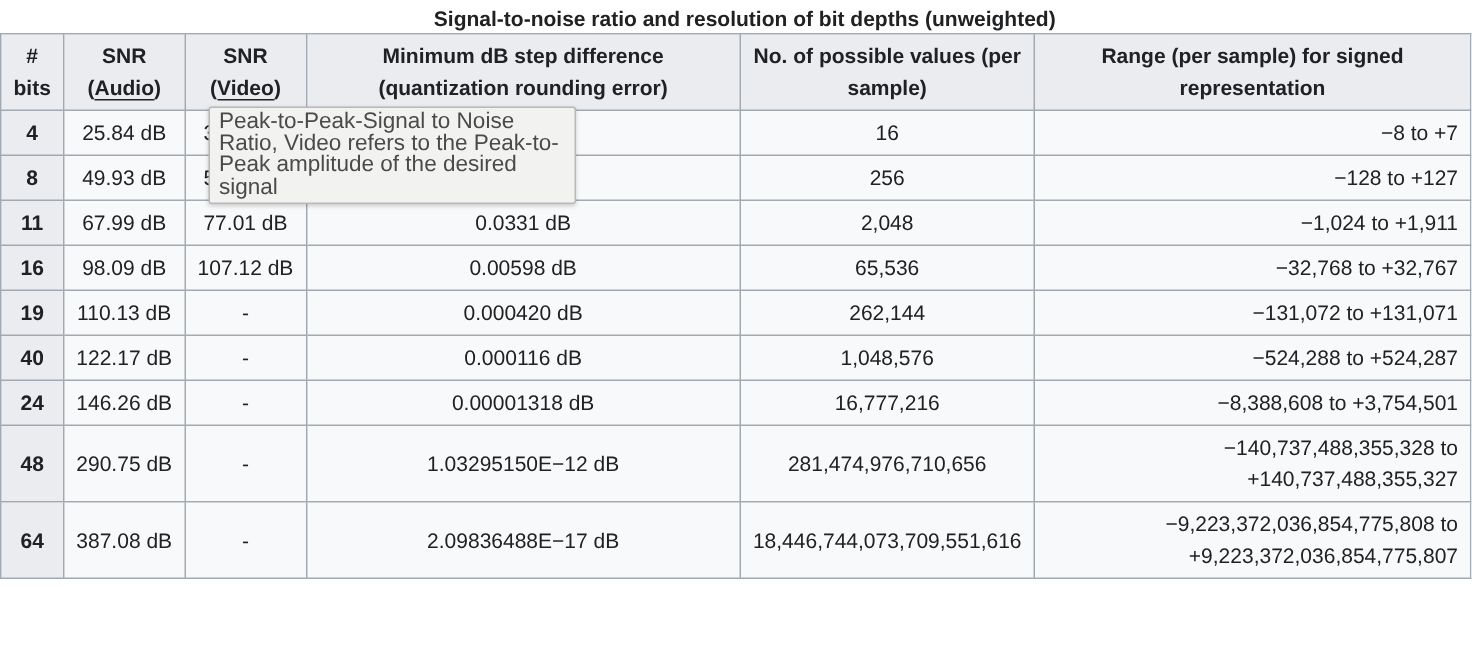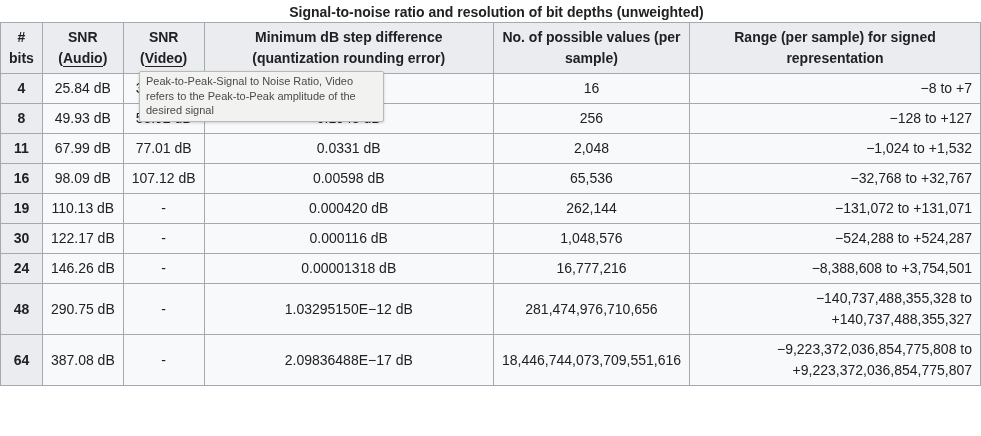--- a/index.html
+++ b/index.html
@@ -35,21 +35,21 @@
   td{
     background:var(--cell-bg);text-align:right;font-weight:normal;
   }
   td.nowrap{white-space:nowrap;text-align:center;}
   abbr{
     text-decoration:none;border-bottom:1px solid var(--text);cursor:help;
   }
   .tooltip{
     position:absolute;left:139px;top:71px;width:245px;z-index:10;
     background:var(--tooltip-bg);border:1px solid var(--tooltip-border);
-    color:var(--tooltip-text);font-size:11px;line-height:14.5px;
+    color:var(--tooltip-text);font-size:15px;line-height:14.5px;
     padding:2px 6px 3px 6px;border-radius:2px;
     box-shadow:0 1px 3px rgba(0,0,0,0.18);
   }
 </style>
 </head>
 <body>
 
 <div class="caption">Signal-to-noise ratio and resolution of bit depths (unweighted)</div>
 
 <table>
@@ -87,40 +87,40 @@
         <td class="nowrap">0.1948 dB</td>
         <td class="nowrap">256</td>
         <td>−128 to +127</td>
       </tr>
       <tr>
         <th>11</th>
         <td class="nowrap">67.99 dB</td>
         <td class="nowrap">77.01 dB</td>
         <td class="nowrap">0.0331 dB</td>
         <td class="nowrap">2,048</td>
-        <td>−1,024 to +1,532</td>
+        <td>−1,024 to +1,911</td>
       </tr>
       <tr>
         <th>16</th>
         <td class="nowrap">98.09 dB</td>
         <td class="nowrap">107.12 dB</td>
         <td class="nowrap">0.00598 dB</td>
         <td class="nowrap">65,536</td>
         <td>−32,768 to +32,767</td>
       </tr>
       <tr>
         <th>19</th>
         <td class="nowrap">110.13 dB</td>
         <td class="nowrap">-</td>
         <td class="nowrap">0.000420 dB</td>
         <td class="nowrap">262,144</td>
         <td>−131,072 to +131,071</td>
       </tr>
       <tr>
-        <th>30</th>
+        <th>40</th>
         <td class="nowrap">122.17 dB</td>
         <td class="nowrap">-</td>
         <td class="nowrap">0.000116 dB</td>
         <td class="nowrap">1,048,576</td>
         <td>−524,288 to +524,287</td>
       </tr>
       <tr>
         <th>24</th>
         <td class="nowrap">146.26 dB</td>
         <td class="nowrap">-</td>

